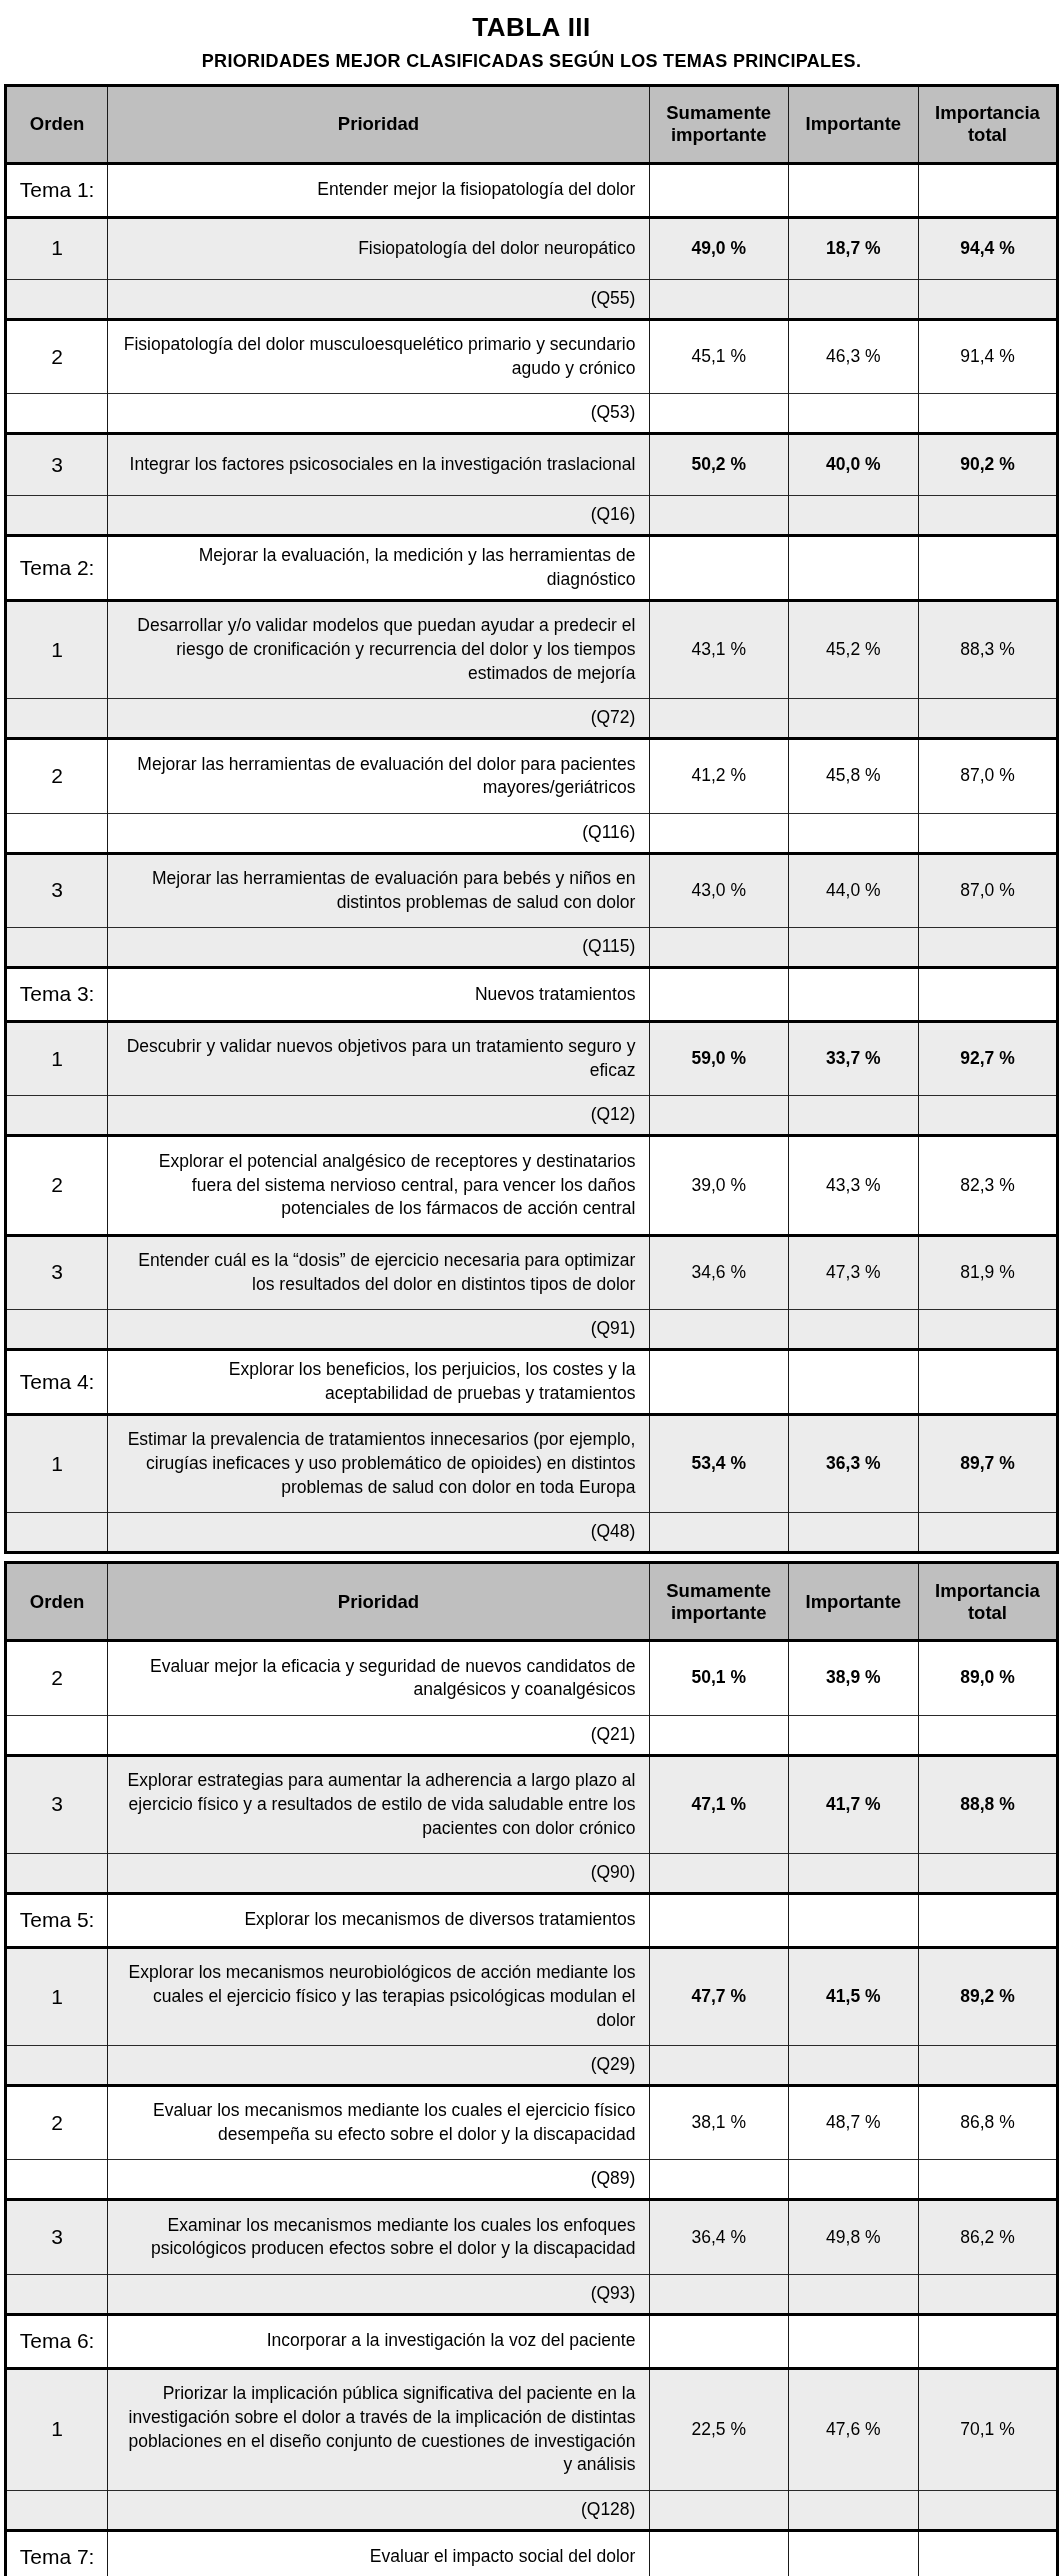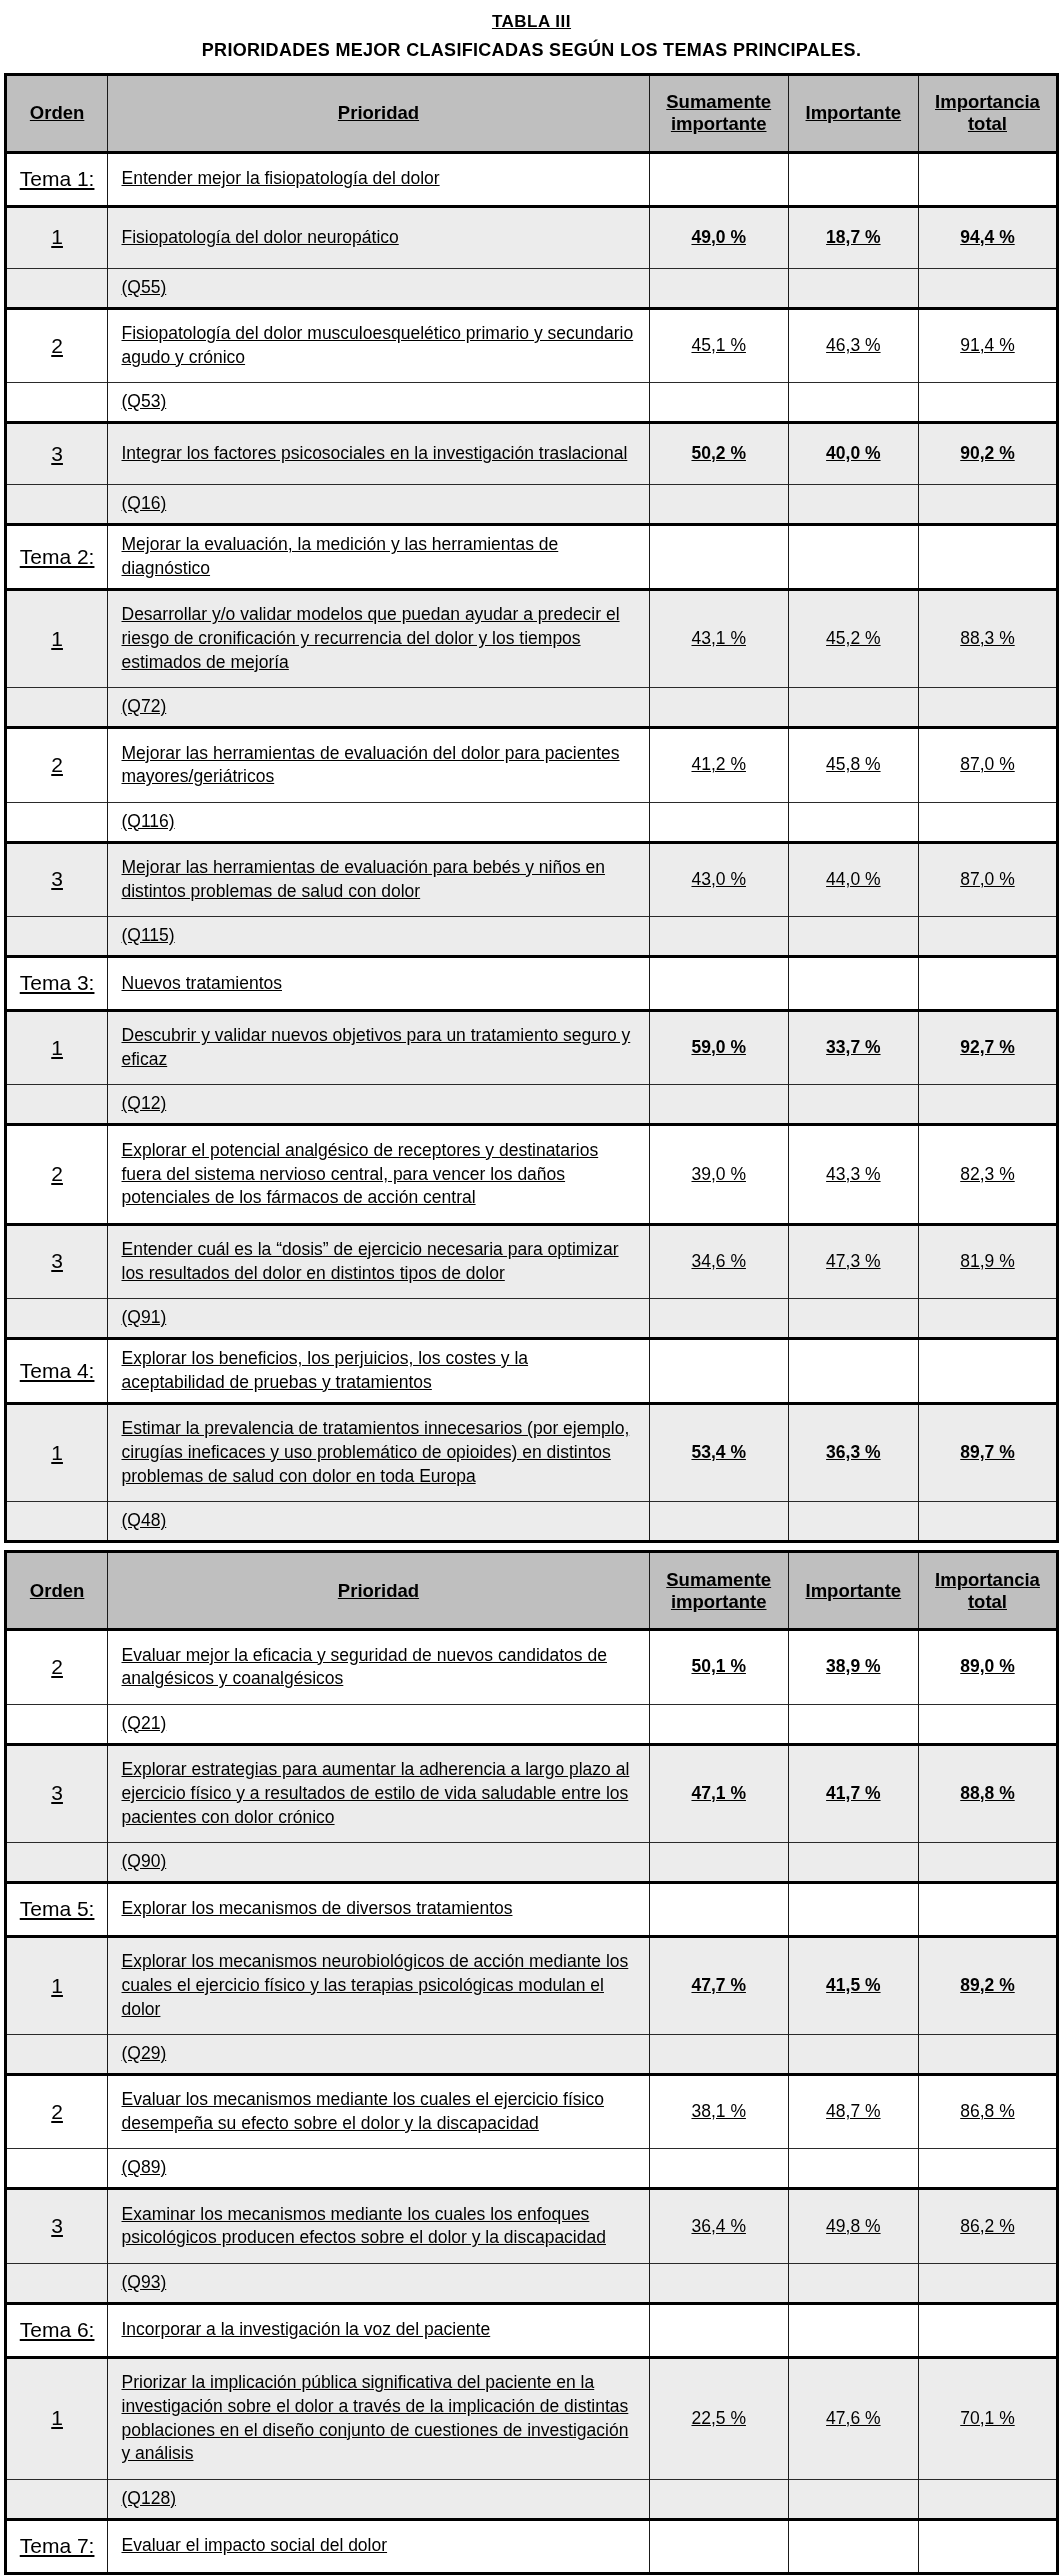--- a/index.html
+++ b/index.html
@@ -12,38 +12,36 @@
   #page {
     width: 1063px;
     box-sizing: border-box;
     padding: 9.3px 4.1px 5.2px 4.1px;
   }
   #title-block {
     text-align: center;
     margin: 3.1px 0 11.3px 0;
   }
   #table-title {
-    font-size: 17px;
+    font-size: 26px;
     font-weight: 700;
     letter-spacing: 0.5px;
     margin: 0 0 7.2px 0;
-    text-decoration: underline;
   }
   #table-subtitle {
     font-size: 18px;
     font-weight: 700;
     letter-spacing: 0.3px;
     margin: 8px;
   }
   table.ranking {
     width: 100%;
     border-collapse: collapse;
     table-layout: fixed;
     border: 3.1px solid #000000;
-    text-decoration: underline;
   }
   .seg-gap { height: 7.2px; }
   col.c-orden { width: 9.7%; }
   col.c-prior { width: 51.5%; }
   col.c-sum   { width: 13.2%; }
   col.c-imp   { width: 12.4%; }
   col.c-tot   { width: 13.2%; }
 
   th, td {
     border-left: 1.5px solid #1a1a1a;
@@ -65,21 +63,21 @@
   tr.shaded  > td { background: #ececec; }
 
   td { font-size: 17.5px; line-height: 1.36; }
 
   td.orden-cell {
     text-align: center;
     padding: 5.2px 3.1px;
     font-size: 21px;
   }
   td.prioridad-cell {
-    text-align: left;
+    text-align: right;
     padding: 12.4px 13.4px;
   }
   tr.tema-row > td { height: 54px; padding-top: 7.2px; padding-bottom: 7.2px; }
   tr.priority-row > td.prioridad-cell { min-height: 46px; }
   tr.priority-row > td { height: 62px; }
   tr.q-row > td { height: 40px; padding-top: 4.1px; padding-bottom: 4.1px; }
   td.value-cell {
     text-align: center;
     padding: 5.2px 3.1px;
     font-weight: 400;

